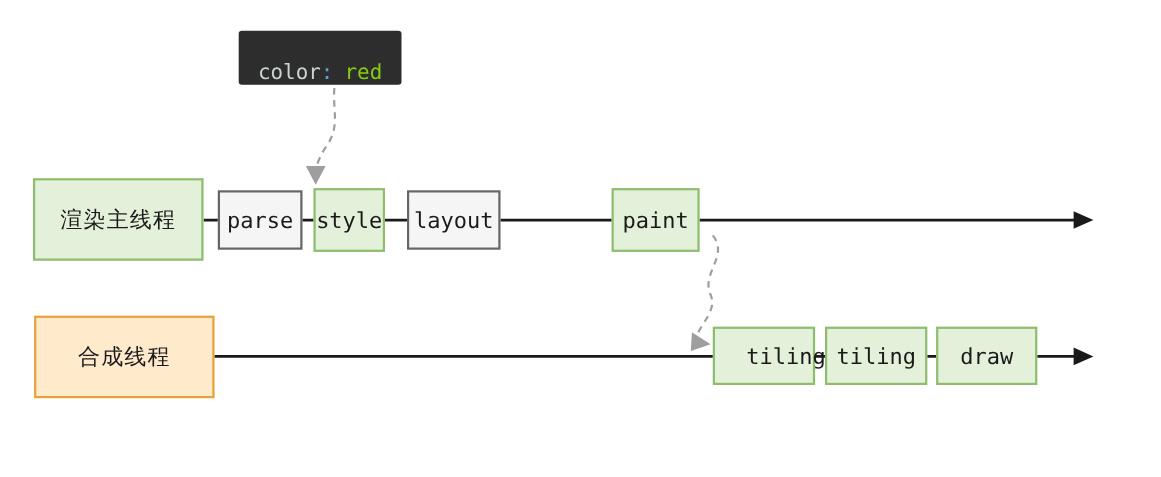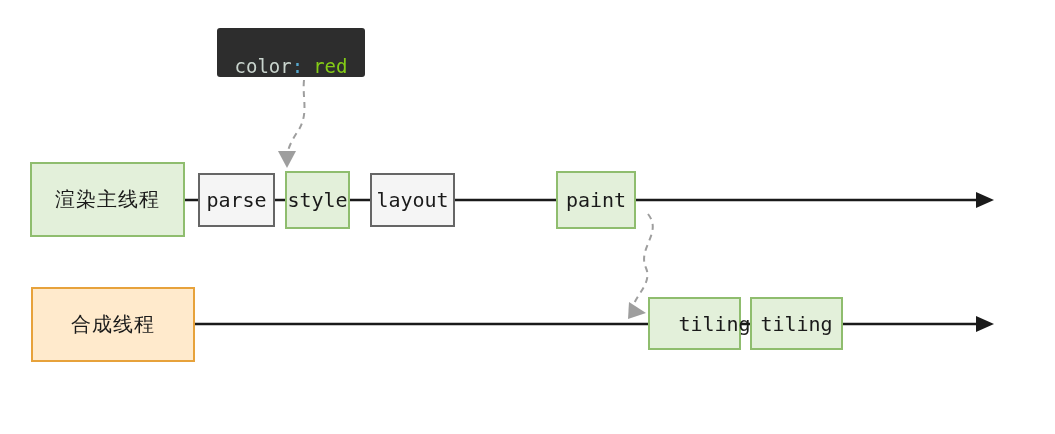--- a/index.html
+++ b/index.html
@@ -88,15 +88,16 @@
 
 
   <div class="box green" style="left:556px;top:171px;width:80px;height:58px;">paint</div>
 
   <div class="box orange thread-box" style="left:31px;top:287px;width:164px;height:75px;">合成线程</div>
 
   <div class="box green" style="left:648px;top:297px;width:93px;height:53px;padding-left:40px;">tiling</div>
 
   <div class="box green" style="left:750px;top:297px;width:93px;height:53px;">tiling</div>
 
+  <div class="box green" style="left:851px;top:297px;width:92px;height:53px;">draw</div>
 
 
 </div>
 
 </body></html>

